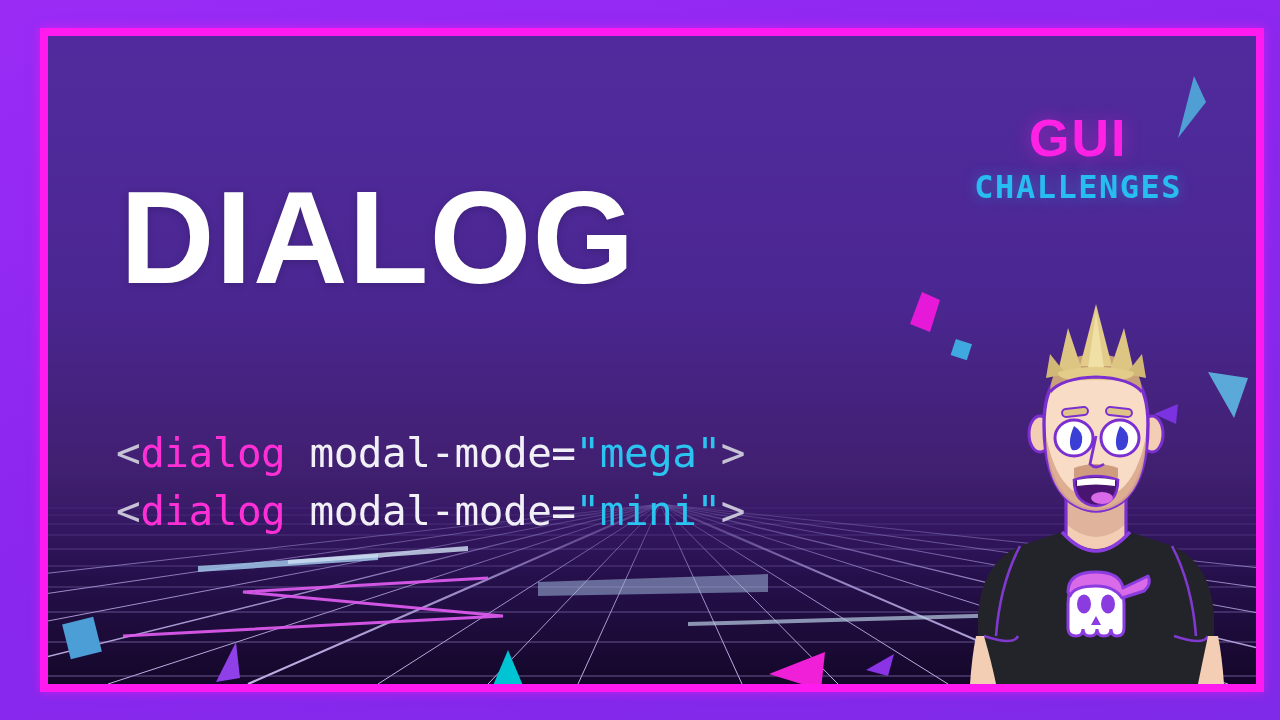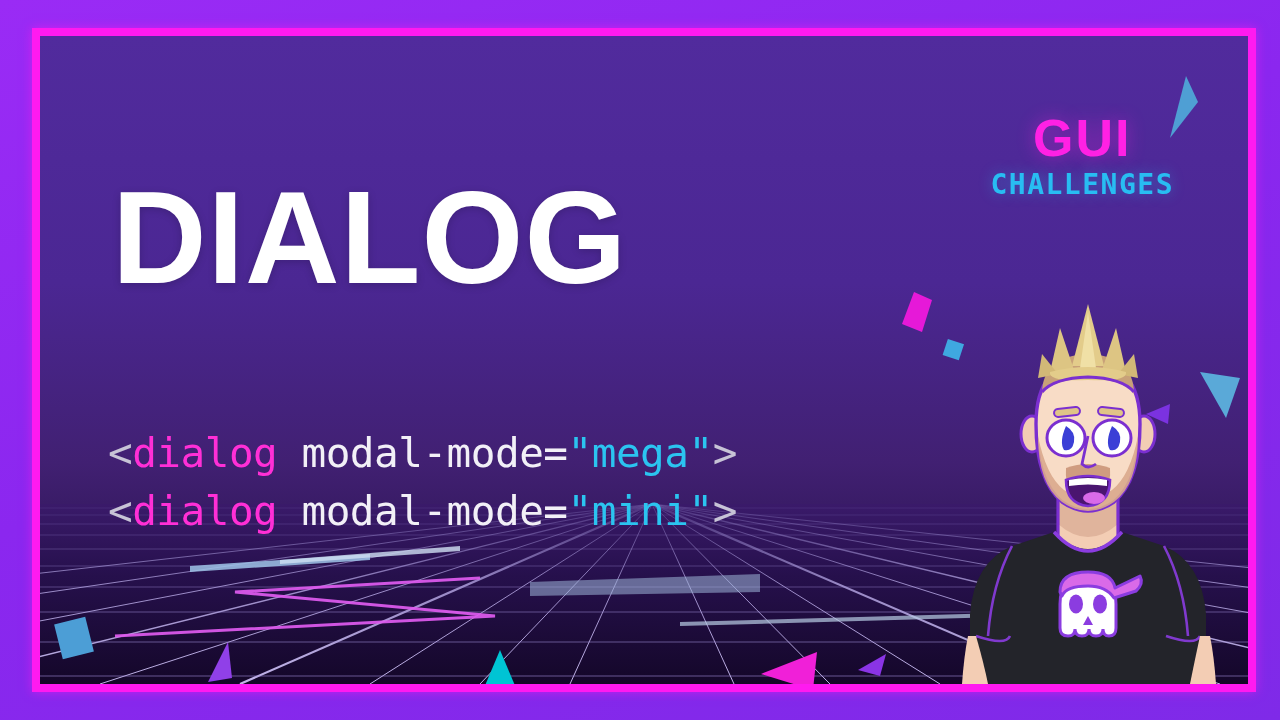--- a/index.html
+++ b/index.html
@@ -9,21 +9,21 @@
     font-family:"Liberation Sans", sans-serif;
   }
   #stage {
     position:relative;
     width:1280px; height:720px;
     background:linear-gradient(160deg,#9a2bf5 0%,#8b27ef 45%,#7f2ae8 100%);
   }
   
   #frame {
     position:absolute;
-    left:32px; top:28px;
+    left:40px; top:28px;
     width:1224px; height:664px;
     border:8px solid #ff1af0;
     box-shadow:0 0 10px rgba(255,26,240,.55);
   }
   #inner {
     position:absolute; inset:0;
     overflow:hidden;
     background:linear-gradient(180deg,#512b9d 0%,#4b2793 38%,#412072 66%,#2a1350 86%,#1d0b3a 100%);
   }
   
@@ -66,21 +66,21 @@
     text-align:center;
   }
   #logo-gui {
     font-size:52px; font-weight:700;
     color:#ff21e4; letter-spacing:2px;
     line-height:.95;
     text-shadow:0 0 18px rgba(255,33,228,.45);
   }
   #logo-chal {
     font-family:"DejaVu Sans Mono","Liberation Mono",monospace;
-    font-size:28px; font-weight:700;
+    font-size:32px; font-weight:700;
     color:#28bdf2; letter-spacing:1.5px;
     margin-top:5px;
     text-shadow:0 0 14px rgba(40,189,242,.4);
   }
   
   #avatar {
     position:absolute;
     right:26px; bottom:0;
     width:268px; height:400px;
   }

